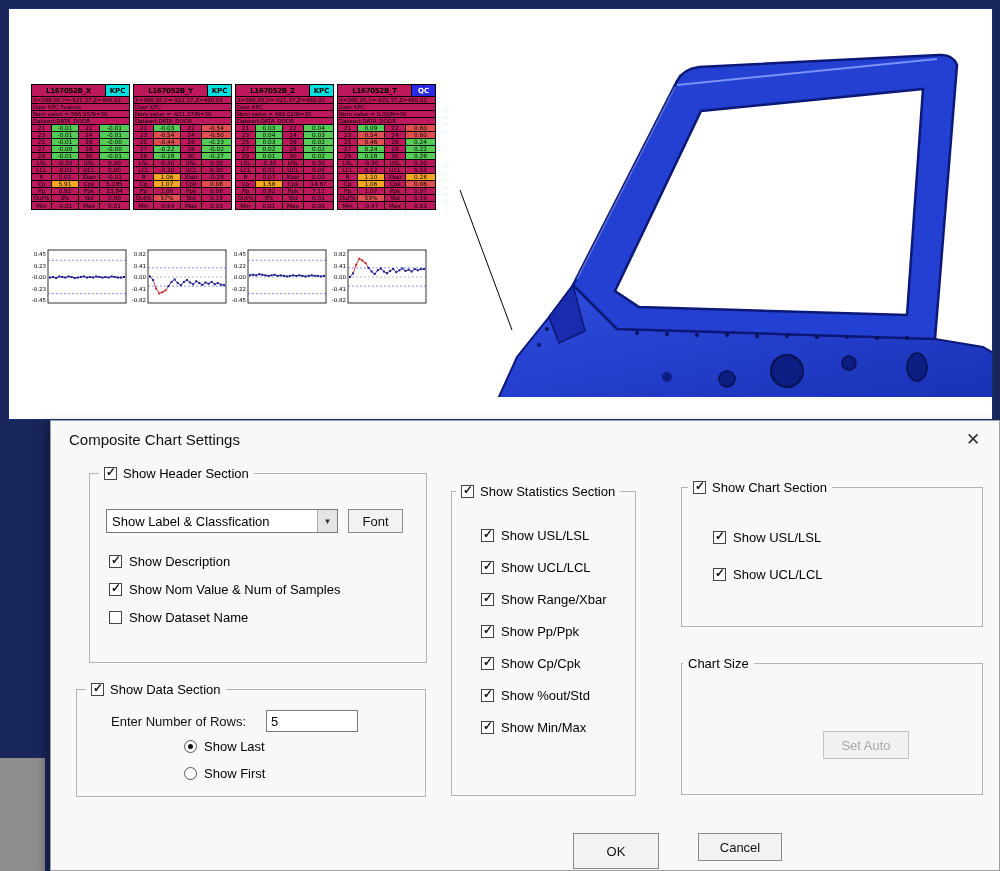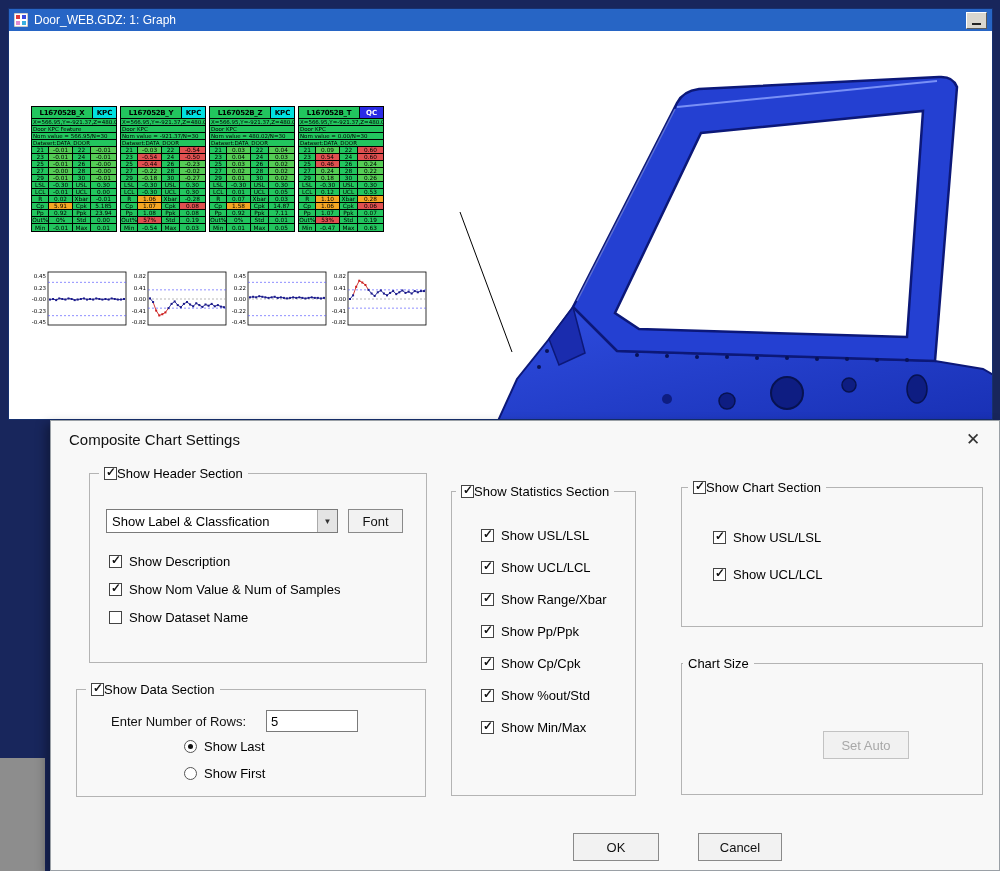--- a/index.html
+++ b/index.html
@@ -9,21 +9,21 @@
   
   .main-window{position:absolute;left:8px;top:8px;width:985px;height:412px;background:#fff;border:1px solid #16306e}
   .titlebar{height:22px;background:#2765c5;display:flex;align-items:center;padding:0 5px;gap:6px}
   .titlebar .t-title{color:#fff;font-size:12px;flex:1;white-space:nowrap}
   .win-btn{width:21px;height:17px;background:#d9d6cf;border:1px solid #fff;border-right-color:#5a5a5a;border-bottom-color:#5a5a5a;display:flex;align-items:flex-end;justify-content:center;cursor:default}
   .min-glyph{width:9px;height:2px;background:#222;margin-bottom:3px}
   .client{position:relative;width:100%;height:388px;background:#fff;overflow:hidden}
 
   
   .tables-row{position:absolute;left:22px;top:75px;display:flex;gap:3px;z-index:3}
-  .stat-table{width:86px;border:1px solid #000;background:#22c55e;font-family:"DejaVu Sans",sans-serif}
+  .stat-table{width:99px;border:1px solid #000;background:#be185d;font-family:"DejaVu Sans",sans-serif}
   .t-head{display:flex;height:12px;border-bottom:1px solid #000}
   .t-name{flex:1;font-size:7px;font-weight:bold;display:flex;align-items:center;justify-content:center;letter-spacing:-0.3px;white-space:nowrap;overflow:hidden}
   .t-class{width:24px;font-size:7px;font-weight:bold;display:flex;align-items:center;justify-content:center;border-left:1px solid #000}
   .t-info{height:7px;font-size:5.5px;line-height:7px;border-bottom:1px solid #000;white-space:nowrap;overflow:hidden;padding-left:1px}
   .t-row{display:flex;height:7px;border-bottom:1px solid #000}
   .t-row:last-child{border-bottom:none}
   .t-cell{font-size:5.8px;text-align:center;overflow:hidden;white-space:nowrap;border-right:1px solid #000;display:flex;align-items:center;justify-content:center}
   .t-cell:nth-child(1){width:20px}
   .t-cell:nth-child(2){width:27px}
   .t-cell:nth-child(3){width:21px}
@@ -34,21 +34,21 @@
   .spark text{font-family:"DejaVu Sans",sans-serif}
 
   .leader{position:absolute;left:0;top:0;z-index:5;pointer-events:none}
   .door{position:absolute;left:478px;top:20px;width:517px;height:372px;z-index:1}
 
   
   .dialog{position:absolute;left:50px;top:420px;width:950px;height:451px;background:#f8f8f8;border:1px solid #9aa0a6;box-shadow:-4px 4px 10px rgba(0,0,0,.35);z-index:10}
   .dialog-title{position:absolute;left:18px;top:10px;font-size:15px;color:#111}
   .dialog-close{position:absolute;right:14px;top:7px;width:24px;height:24px;font-size:17px;color:#333;text-align:center;line-height:24px;cursor:default}
   .group{position:absolute;border:1px solid #b4b4b4}
-  .group-legend{position:absolute;background:#f8f8f8;padding:0 5px;display:flex;align-items:center;font-size:13px;z-index:2}
+  .group-legend{position:absolute;background:#f8f8f8;padding:0 5px;display:flex;align-items:center;gap:6px;font-size:13px;z-index:2}
   .check-list{position:absolute;display:flex;flex-direction:column}
   .check-item{display:flex;align-items:center;gap:7px;font-size:13px}
   #header-items .check-item{height:28px}
   #stats-items .check-item{height:32px}
   #chart-items .check-item{height:37px}
   .radio-col{position:absolute;display:flex;flex-direction:column;gap:5px}
   .radio-item{display:flex;align-items:center;gap:7px;font-size:13px;height:22px}
   .cb{display:inline-block;flex:0 0 13px;width:13px;height:13px;background:#fff;border:1px solid #444;position:relative}
   .cb.checked:after{content:"\2713";position:absolute;left:1px;top:-3px;font-size:12px;font-weight:bold;color:#111}
   .rb{display:inline-block;flex:0 0 13px;width:13px;height:13px;background:#fff;border:1px solid #555;border-radius:50%;position:relative}
@@ -60,33 +60,20 @@
   .btn.disabled{color:#a8a8a8;border-color:#c2c2c2;background:#f1f1f1}
   .text-input{position:absolute;border:1px solid #7a7a7a;font-family:"Liberation Sans",sans-serif;font-size:13px;padding-left:4px;background:#fff}
   .field-label{position:absolute;font-size:13px;color:#111;white-space:nowrap}
 
   .gray-block{position:absolute;left:0;top:758px;width:45px;height:113px;background:#8d8d8d;z-index:9}
 </style>
 </head>
 <body>
 
 <div class="main-window">
-  <div class="titlebar">
-    <svg class="app-icon" width="14" height="14">
-      <rect width="14" height="14" fill="#fff" stroke="#999"></rect>
-      <rect x="2" y="2" width="4" height="4" fill="#e03a3a"></rect>
-      <rect x="8" y="2" width="4" height="4" fill="#3a4ae0"></rect>
-      <rect x="2" y="8" width="4" height="4" fill="#e08ad0"></rect>
-      <rect x="8" y="8" width="4" height="4" fill="#3ab0e0"></rect>
-    </svg>
-    <span class="t-title">Door_WEB.GDZ: 1: Graph</span>
-    <div class="win-btn">
-        <div class="min-glyph"></div>
-      </div>
-  </div>
 
   <div class="client">
 
     <svg class="door" viewBox="0 0 517 372">
       <defs>
         <linearGradient id="bodyg" x1="0" y1="0" x2="1" y2="1">
           <stop offset="0" stop-color="#2f4de0"></stop>
             <stop offset="1" stop-color="#1830b4"></stop>
         </linearGradient>
       </defs>
@@ -793,17 +780,17 @@
         <span>Show UCL/LCL</span>
       </div>
     </div>
 
   <div class="group" style="left:630px;top:242px;width:302px;height:132px"></div>
   <div class="group-legend" style="left:632px;top:235px">
     <span>Chart Size</span>
   </div>
   <button class="btn disabled" style="left:772px;top:310px;width:86px;height:28px" disabled="">Set Auto</button>
 
-  <button class="btn" style="left:522px;top:412px;width:86px;height:28px">OK</button>
+  <button class="btn" style="left:522px;top:412px;width:86px;height:36px">OK</button>
   <button class="btn" style="left:647px;top:412px;width:84px;height:28px">Cancel</button>
 </div>
 
 <div class="gray-block"></div>
 
 </body></html>

